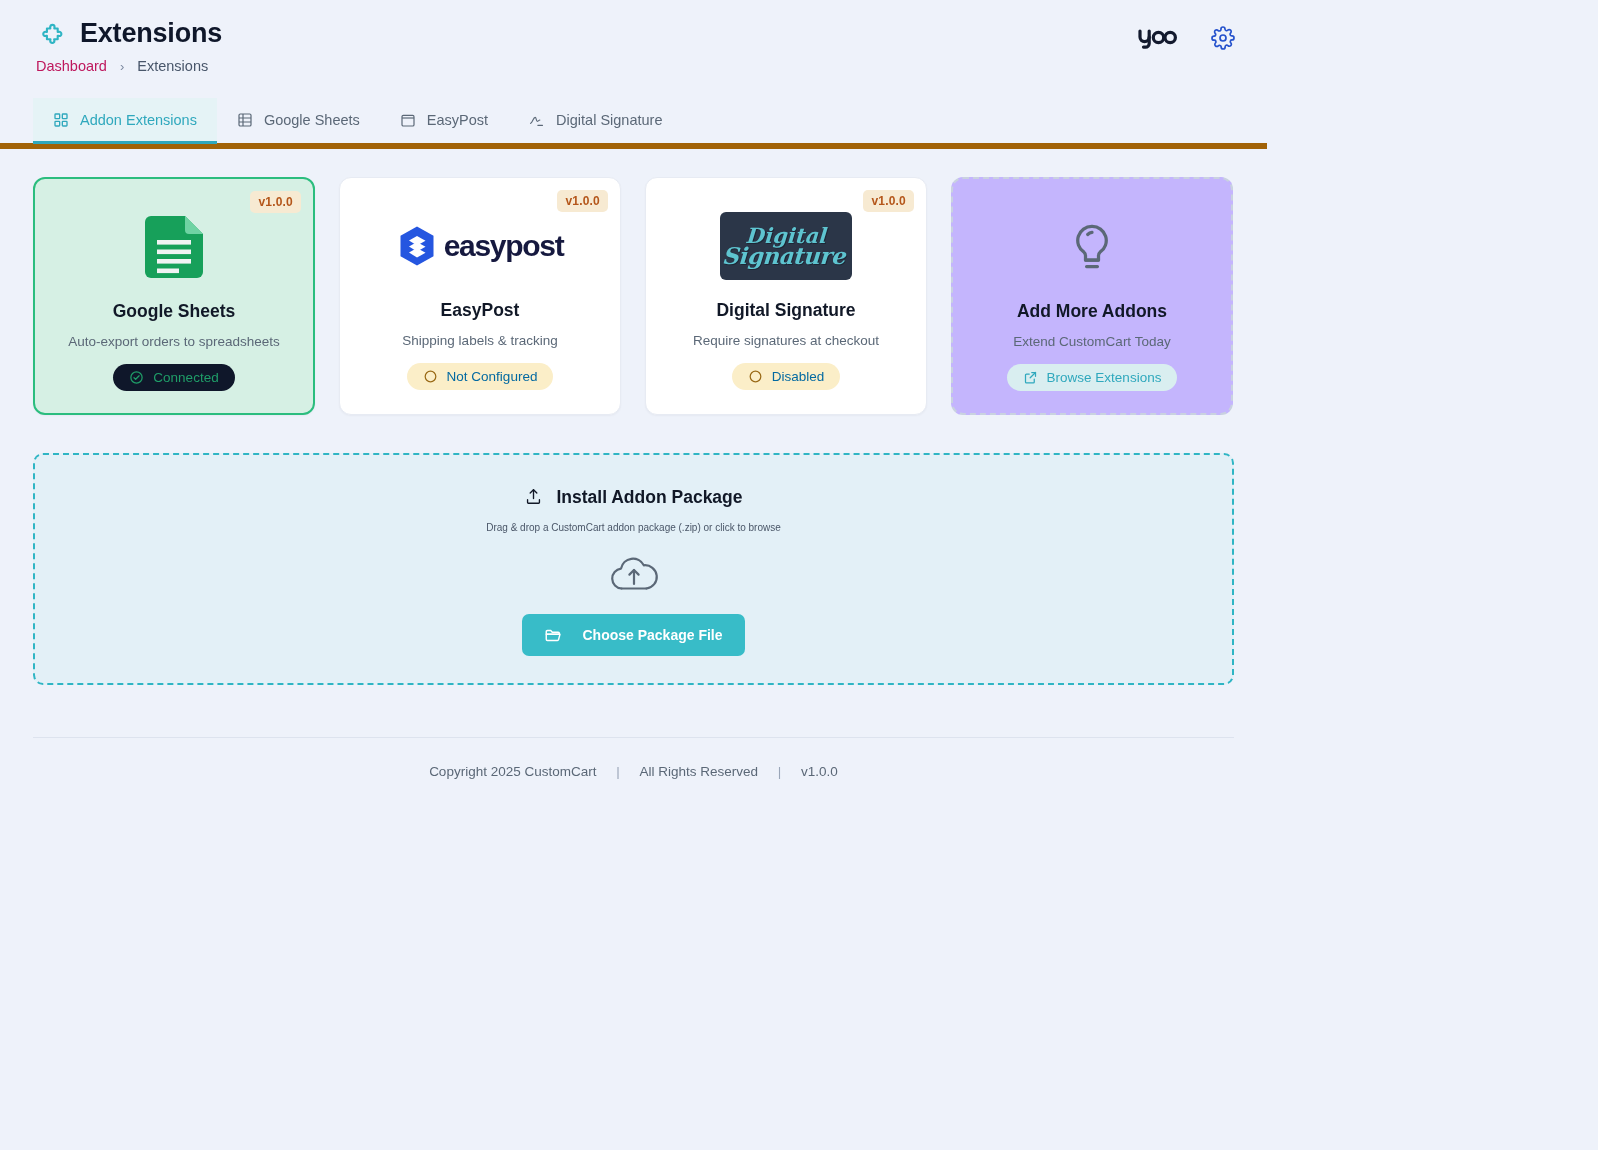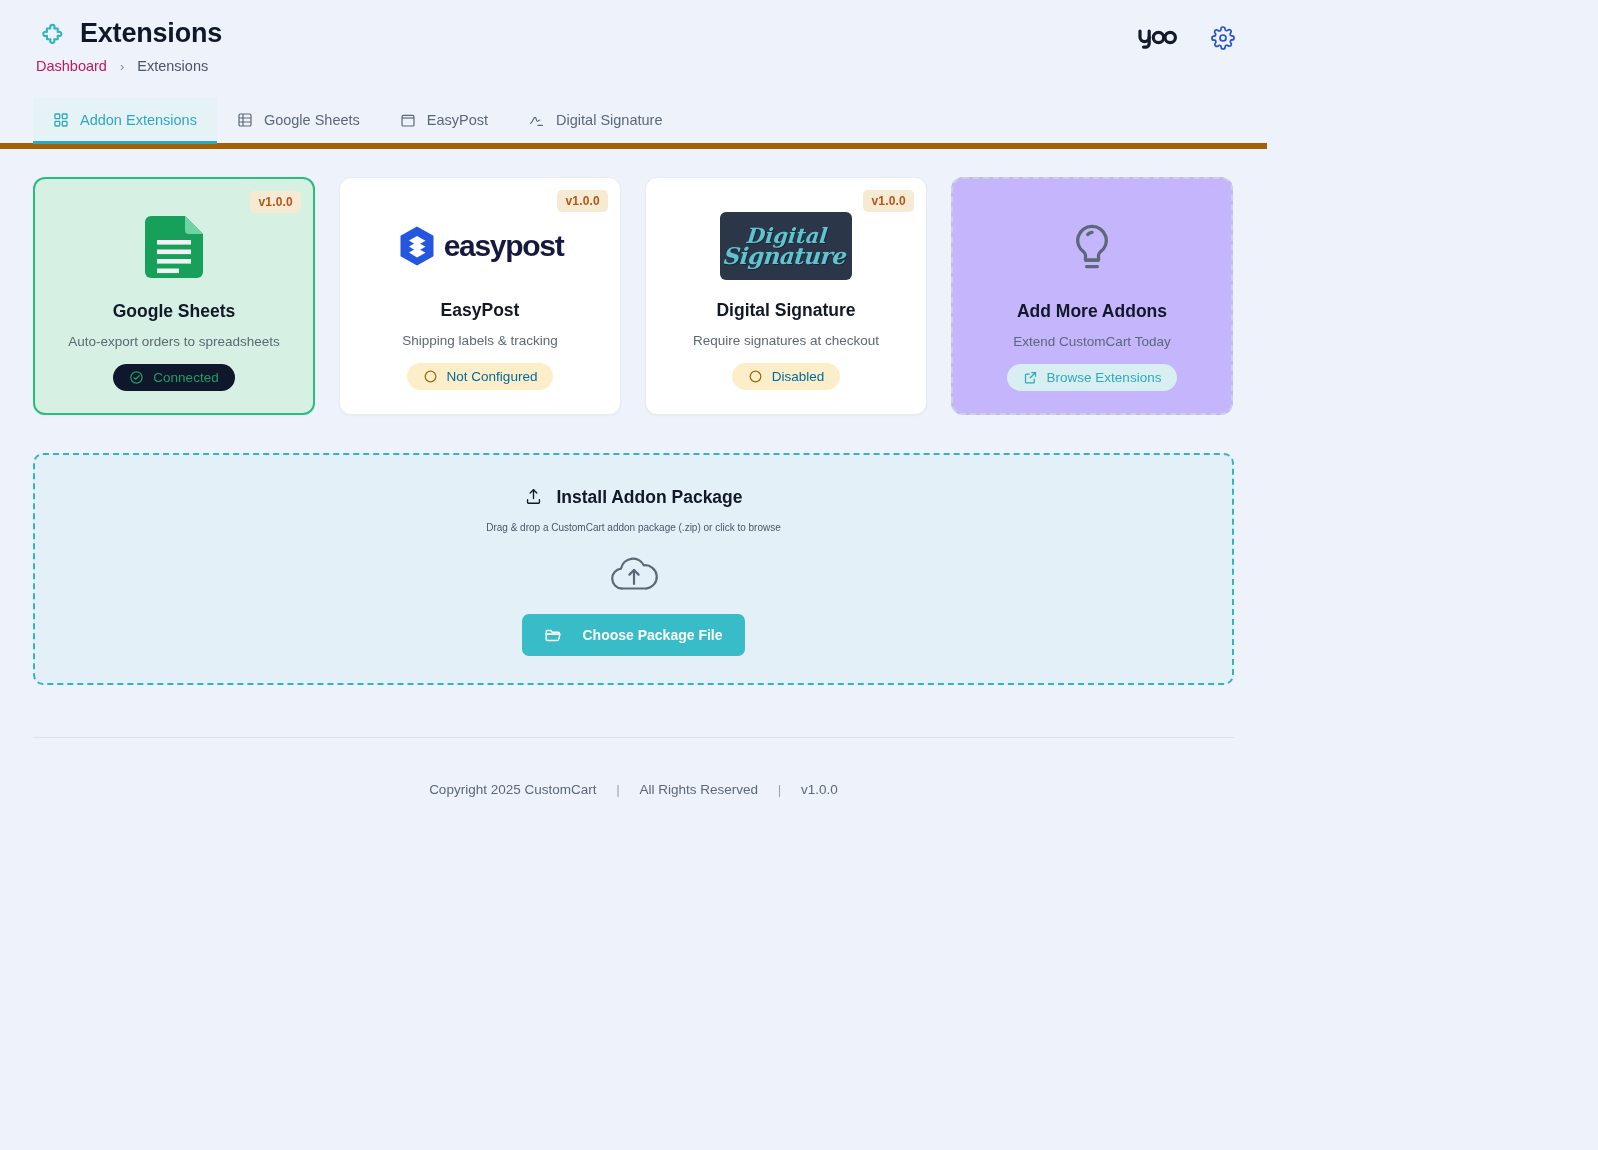--- a/index.html
+++ b/index.html
@@ -220,21 +220,21 @@
     display: flex;
     align-items: center;
     gap: 20px;
     cursor: pointer;
   }
 
   
   .footer {
     margin: 52px 33px 0 33px;
     border-top: 1px solid #dde3ee;
-    padding-top: 44px;
+    padding-top: 26px;
     text-align: center;
     font-size: 13.5px;
     color: #5b6877;
   }
   .footer span { margin: 0 8px; }
   .footer .divider { color: #9aa6b8; }
 </style>
 </head>
 <body>
 

